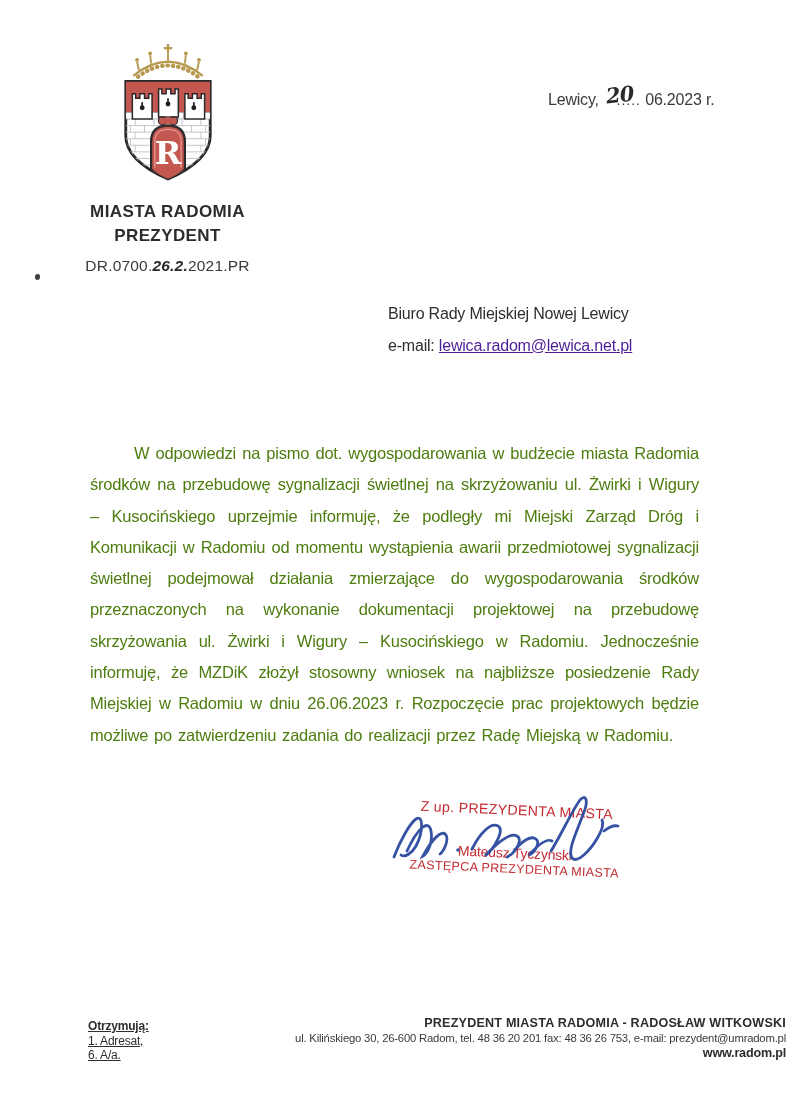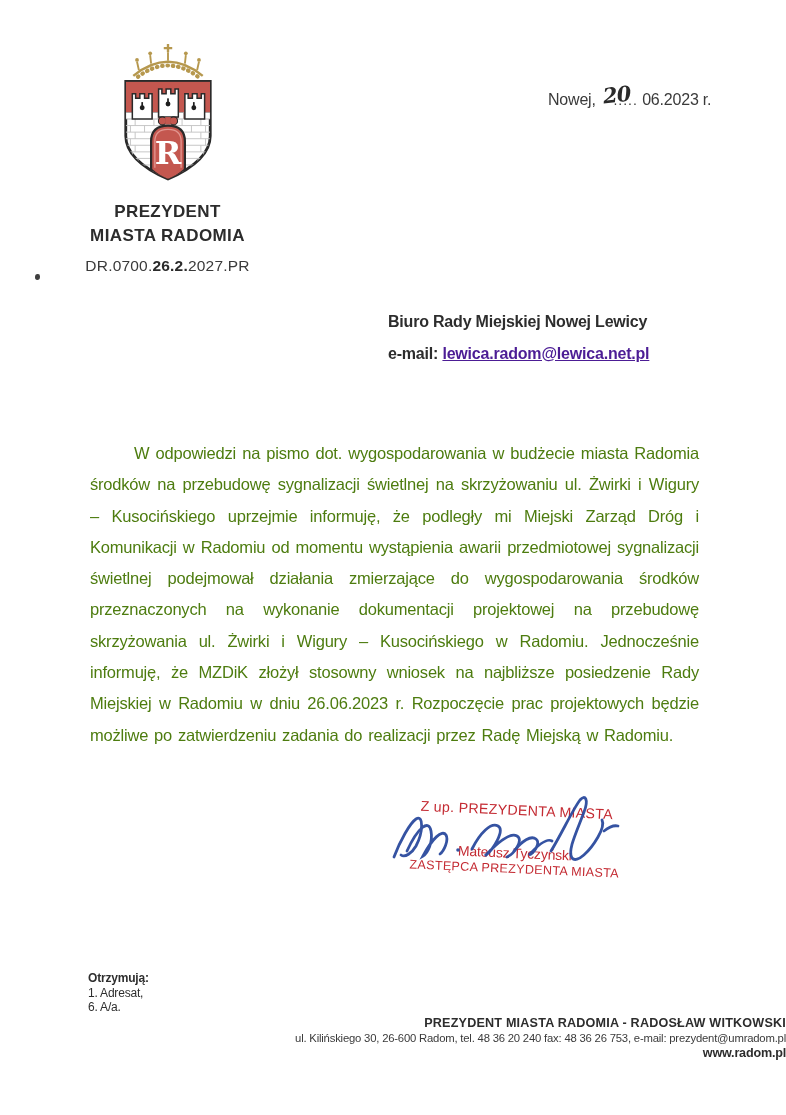--- a/index.html
+++ b/index.html
@@ -16,56 +16,56 @@
     font-family:"DejaVu Serif", serif; font-style:italic; font-weight:bold;
     font-size:21px; color:#2a2a2a; transform:rotate(-6deg); margin-left:3px; margin-right:-21px;
     letter-spacing:-1px;
   }
   .date-dots { position:relative; z-index:1; font-size:14px; letter-spacing:1px; color:#3a3a3a; }
   
   .crest-block { position:absolute; left:75px; top:38px; width:185px; text-align:center; }
   .crest-svg { display:block; margin:0 auto; }
   .org-line { font-size:17px; font-weight:bold; color:#2c2c2c; letter-spacing:0.4px; line-height:24px; }
   .ref-number { margin-top:9px; font-size:15.5px; color:#3a3a3a; letter-spacing:0.2px; }
-  .ref-number b { color:#2b2b2b; }
+  .ref-number b { color:#2b2b2b;font-style:italic; }
   .speck { position:absolute; left:35px; top:274px; width:5px; height:6px; background:#3f3f3f; border-radius:50% 40% 55% 45%; }
   
-  .recipient { position:absolute; left:388px; top:306px; font-size:16px; font-weight:bold; color:#2d2d2d; line-height:31.5px; }
+  .recipient { position:absolute; left:388px; top:298px; font-size:16px; font-weight:normal; color:#2d2d2d; line-height:31.5px; }
   .email-link { color:#4c1d95; text-decoration:underline; cursor:pointer; }
   
   .body-par {
     position:absolute; left:90px; top:438px; width:609px;
     font-size:16.5px; line-height:31.3px; text-align:justify; text-indent:44px;
     color:#4d7c0f; word-spacing:1.5px;
   }
   
   .stamp {
     position:absolute; left:398px; top:802px; width:235px; text-align:center;
     color:#c42b33; transform:rotate(2.5deg);
   }
   .stamp-line1 { font-size:14.2px; letter-spacing:0.3px; }
   .stamp-name { margin-top:27px; font-size:14px; }
   .stamp-title { margin-top:1px; font-size:12.6px; letter-spacing:0.3px; }
   .sig-svg { position:absolute; left:388px; top:793px; z-index:3; }
   
-  .distribution { position:absolute; left:88px; top:971px; font-size:12px; color:#2e2e2e; line-height:14.5px; }
+  .distribution { position:absolute; left:88px; top:1019px; font-size:12px; color:#2e2e2e; line-height:14.5px;text-decoration:underline; }
   .distribution-heading { font-weight:bold; }
   
   .footer { position:absolute; left:0; top:1016px; width:786px; text-align:right; color:#2d2d2d; }
   .footer-line1 { font-size:12.6px; font-weight:bold; letter-spacing:0.2px; }
   .footer-line2 { font-size:11.3px; margin-top:2px; color:#3a3a3a; }
   .footer-line3 { font-size:12.6px; font-weight:bold; margin-top:2px; }
 </style>
 </head>
 <body>
 
 <div class="page">
 
   <div class="date-line">
-    <span>Nowej,</span>
+    <span>Lewicy,</span>
     <span class="date-hand">20</span>
     <span class="date-dots">.....</span>
     <span>06.2023 r.</span>
   </div>
 
   <div class="crest-block">
     <svg class="crest-svg" width="122" height="162" viewBox="0 0 130 172">
 
       <g fill="none" stroke="#b6984e">
         <path d="M65,6 v9 M60.5,10.5 h9" stroke-width="2.5"></path>
@@ -119,23 +119,23 @@
           <circle cx="59" cy="88" r="4.2"></circle>
             <circle cx="71" cy="88" r="4.2"></circle>
           <rect x="62" y="84" width="6" height="8" stroke="none"></rect>
         </g>
 
         <path d="M47,140 V110 Q47,93 65,93 Q83,93 83,110 V140 Q74,148 65,151 Q56,148 47,140 Z" fill="#c4574f" stroke="#2a2a2a" stroke-width="2.4"></path>
         <path d="M51,138 V110 Q51,97 65,97 Q79,97 79,110 V138" fill="none" stroke="#e2958f" stroke-width="1.4"></path>
         <text x="65" y="134" text-anchor="middle" font-family="DejaVu Serif, serif" font-size="34" font-weight="bold" fill="#ffffff">R</text>
       </g>
     </svg>
+    <div class="org-line">MIASTA RADOMIA</div>
     <div class="org-line">PREZYDENT</div>
-    <div class="org-line">MIASTA RADOMIA</div>
-    <div class="ref-number"><span>DR.0700.</span><b>26.2.</b><span>2027.PR</span></div>
+    <div class="ref-number"><span>DR.0700.</span><b>26.2.</b><span>2021.PR</span></div>
   </div>
 
   <div class="speck"></div>
 
   <div class="recipient">
     <div>Biuro Rady Miejskiej Nowej Lewicy</div>
     <div>
       <span>e-mail:</span>
       <a class="email-link">lewica.radom@lewica.net.pl</a>
     </div>
@@ -162,17 +162,17 @@
   </svg>
 
   <div class="distribution">
     <div class="distribution-heading">Otrzymują:</div>
     <div>1. Adresat,</div>
     <div>6. A/a.</div>
   </div>
 
   <div class="footer">
     <div class="footer-line1">PREZYDENT MIASTA RADOMIA - RADOSŁAW WITKOWSKI</div>
-    <div class="footer-line2">ul. Kilińskiego 30, 26-600 Radom, tel. 48 36 20 240 fax: 48 36 26 753, e-mail: prezydent@umradom.pl</div>
+    <div class="footer-line2">ul. Kilińskiego 30, 26-600 Radom, tel. 48 36 20 201 fax: 48 36 26 753, e-mail: prezydent@umradom.pl</div>
     <div class="footer-line3">www.radom.pl</div>
   </div>
 
 </div>
 
 </body></html>

